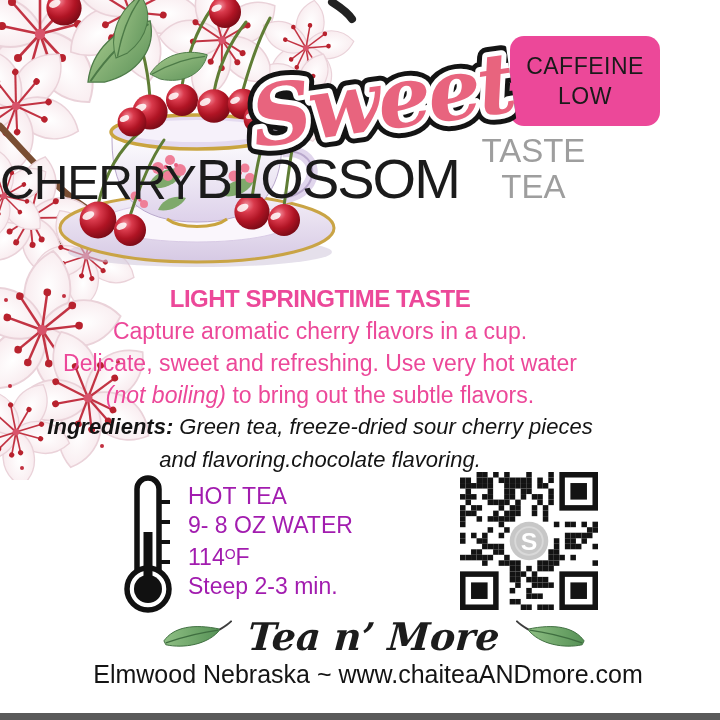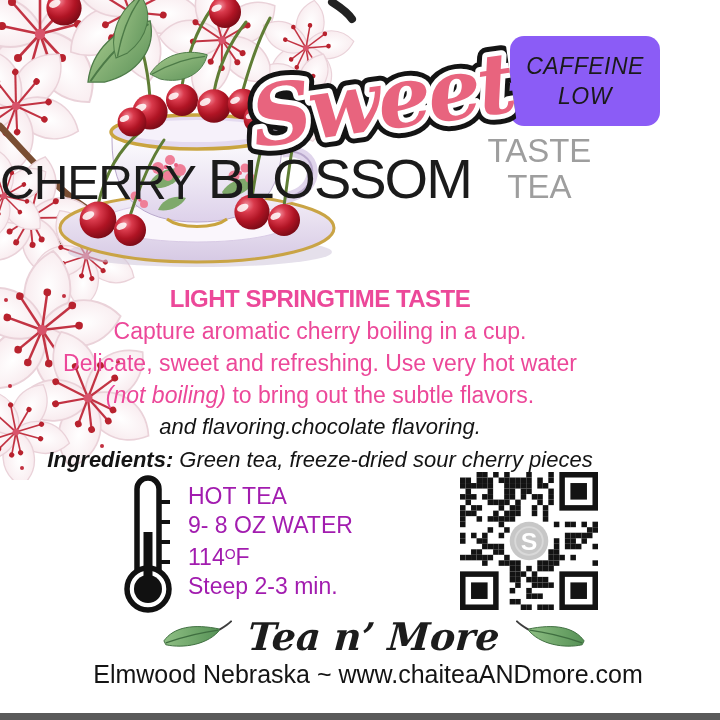--- a/index.html
+++ b/index.html
@@ -7,28 +7,28 @@
     position:relative;width:720px;height:720px;background:#ffffff;overflow:hidden;
     font-family:"Liberation Sans",sans-serif;color:#161616;
   }
   .art{position:absolute;left:0;top:0;width:360px;height:480px;z-index:1;pointer-events:none;}
   
   .sweet-wrap{position:absolute;left:242px;top:18px;width:270px;height:160px;z-index:3;transform:rotate(-8deg);}
   .sweet-wrap svg{width:100%;height:100%;}
   .sw{font-family:"DejaVu Serif",serif;font-style:italic;font-weight:bold;font-size:84px;letter-spacing:-3px;}
   
   .badge{
-    position:absolute;left:510px;top:36px;width:150px;height:90px;background:#8b5cf6;
+    position:absolute;left:510px;top:36px;width:150px;height:90px;background:#ec4899;
     border-radius:14px;display:flex;flex-direction:column;align-items:center;justify-content:center;
-    font-size:23px;line-height:30px;color:#1a1a1a;z-index:2;letter-spacing:0.5px;font-style:italic;
+    font-size:23px;line-height:30px;color:#1a1a1a;z-index:2;letter-spacing:0.5px;
   }
   
   .title-block{position:absolute;top:133px;right:112px;display:flex;align-items:flex-end;z-index:2;text-align:center;color:#1b1b1b;}
   .t1{font-size:48px;line-height:44px;letter-spacing:-1px;}
-  .t2{font-size:56px;line-height:52px;letter-spacing:-2px;margin-left:12px;}
+  .t2{font-size:56px;line-height:52px;letter-spacing:-2px;}
   .t3{font-size:33px;line-height:36px;color:#9e9e9e;letter-spacing:0px;}
   
   .copy{position:absolute;left:20px;right:100px;top:283px;text-align:center;z-index:2;font-size:23px;line-height:32px;color:#ec4899;}
   .copy .headline{font-weight:bold;font-size:24px;letter-spacing:-0.5px;}
   .copy div{white-space:nowrap;}
   .it{font-style:italic;}
   .ingredients{position:absolute;left:20px;right:100px;top:410px;text-align:center;z-index:2;font-size:22px;line-height:33px;font-style:italic;color:#141414;}
   .ingredients .ing-label{font-weight:bold;}
   .ingredients div{white-space:nowrap;}
   
@@ -228,28 +228,28 @@
   </div>
 
   <div class="title-block">
     <div class="t1">CHERRY</div>
     <div class="t2">BLOSSOM</div>
     <div class="t3">TASTE TEA</div>
   </div>
 
   <div class="copy">
     <div class="headline">LIGHT SPRINGTIME TASTE</div>
-    <div>Capture aromatic cherry boiling in a cup.</div>
+    <div>Capture aromatic cherry flavors in a cup.</div>
     <div>Delicate, sweet and refreshing. Use very hot water</div>
     <div><span class="it">(not boiling)</span><span> to bring out the subtle flavors.</span></div>
   </div>
 
   <div class="ingredients">
+    <div><span class="ing-label">Ingredients:</span><span> Green tea, freeze-dried sour cherry pieces</span></div>
     <div>and flavoring.chocolate flavoring.</div>
-    <div><span class="ing-label">Ingredients:</span><span> Green tea, freeze-dried sour cherry pieces</span></div>
   </div>
 
   <svg class="thermo" viewBox="0 0 52 140" aria-hidden="true">
     <rect x="13" y="4" width="22" height="102" rx="11" fill="#ffffff" stroke="#111" stroke-width="5.5"></rect>
     <g stroke="#111" stroke-width="4">
       <line x1="33" y1="28" x2="46" y2="28"></line>
       <line x1="33" y1="48" x2="46" y2="48"></line>
       <line x1="33" y1="68" x2="46" y2="68"></line>
       <line x1="33" y1="88" x2="46" y2="88"></line>
     </g>

